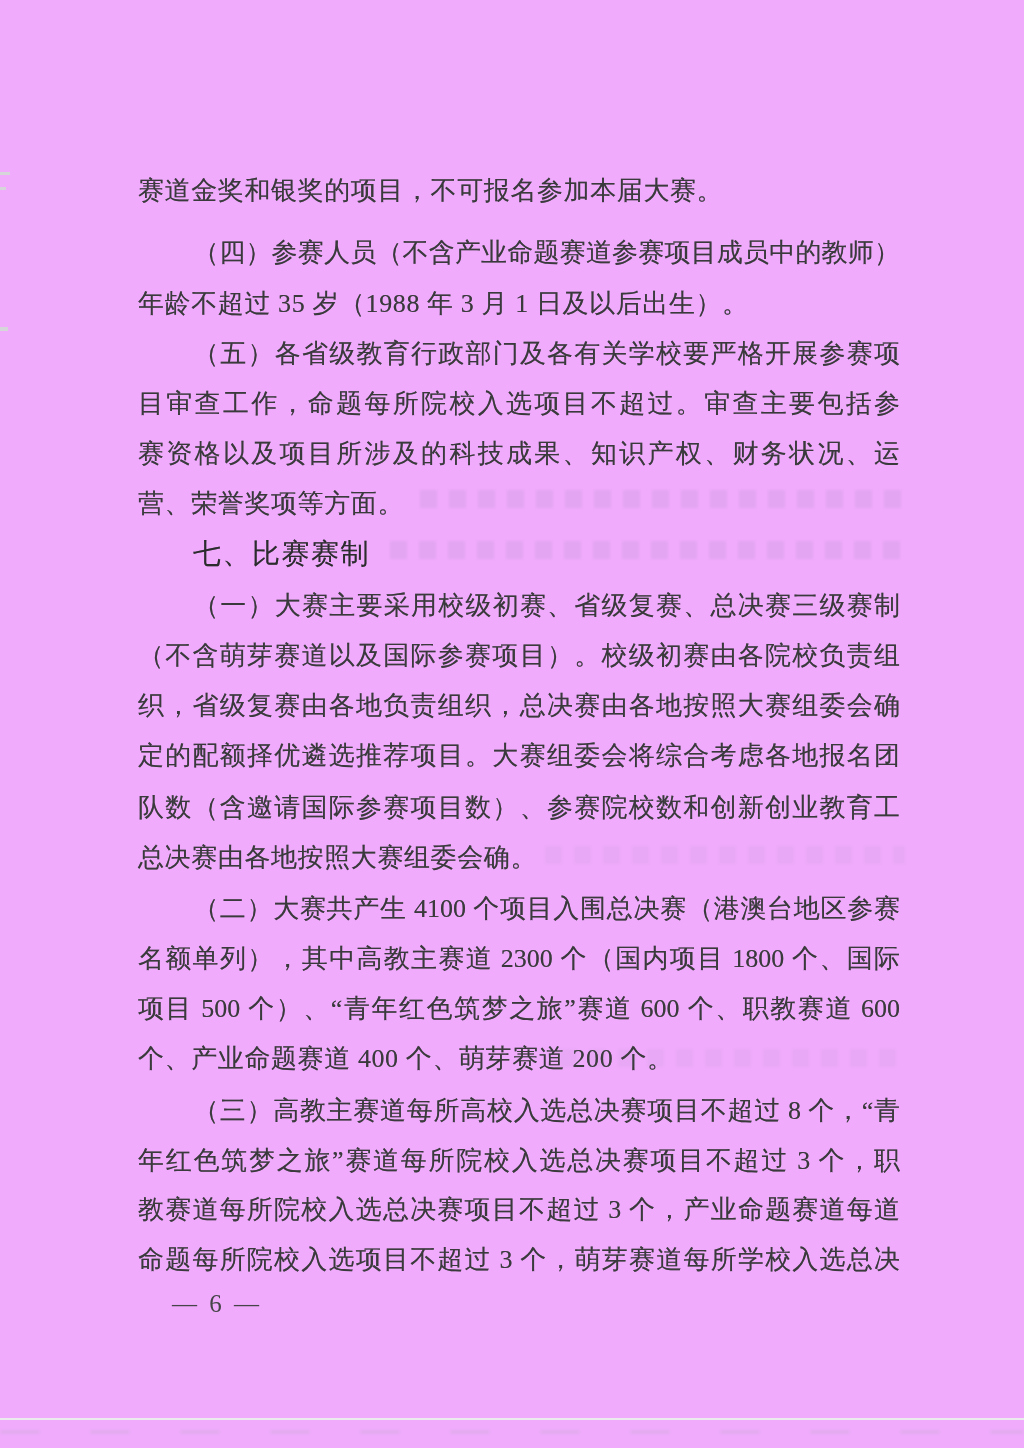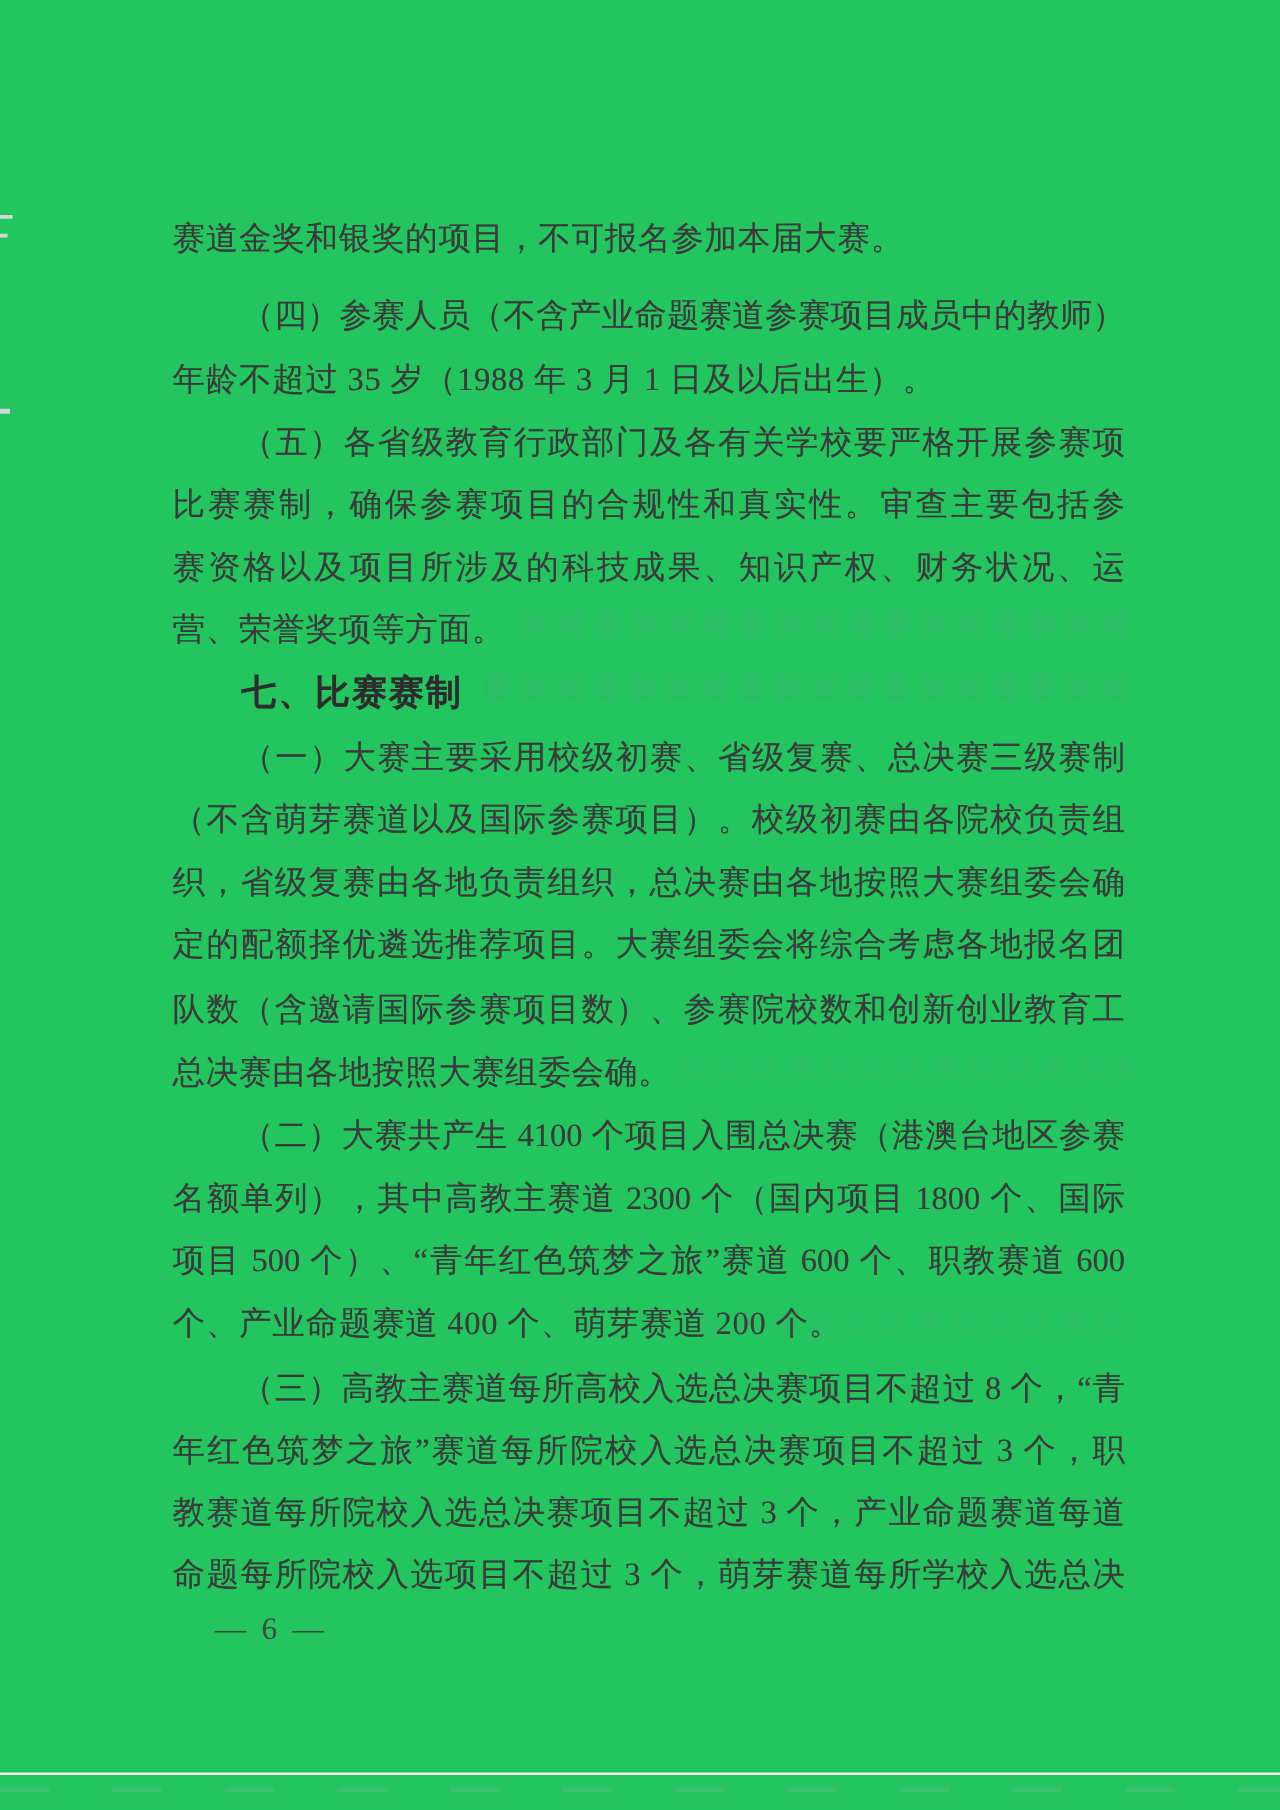--- a/index.html
+++ b/index.html
@@ -4,21 +4,21 @@
 <style>
   html, body {
     margin: 0;
     padding: 0;
     background: #ffffff;
   }
   .page {
     position: relative;
     width: 1024px;
     height: 1448px;
-    background: #22c55e;
+    background: #f0abfc;
     overflow: hidden;
     font-family: "Liberation Serif", "DejaVu Serif", serif;
     color: #3a3a3c;
   }
   .ln {
     position: absolute;
     left: 138px;
     right: 124px;
     height: 42px;
     line-height: 42px;
@@ -33,21 +33,21 @@
   }
   .short {
     text-align: left;
     letter-spacing: 0.6px;
   }
   .indent {
     padding-left: 55px;
   }
   .heading {
     font-family: "Liberation Sans", "DejaVu Sans", sans-serif;
-    font-weight: 700;
+    font-weight: 400;
     font-size: 28px;
     color: #2c2c2e;
     letter-spacing: 1.5px;
   }
   .footer {
     position: absolute;
     left: 172px;
     top: 1290px;
     font-size: 25px;
     letter-spacing: 3px;
@@ -102,21 +102,21 @@
 <div class="page">
 
   <div class="edge-mark" style="top:172px;width:10px;height:3px;"></div>
   <div class="edge-mark" style="top:187px;width:6px;height:3px;"></div>
   <div class="edge-mark" style="top:327px;width:8px;height:4px;"></div>
 
   <div class="ln short" style="top:170px">赛道金奖和银奖的项目，不可报名参加本届大赛。</div>
   <div class="ln full indent" style="top:232px">（四）参赛人员（不含产业命题赛道参赛项目成员中的教师）</div>
   <div class="ln short" style="top:283px">年龄不超过 35 岁（1988 年 3 月 1 日及以后出生）。</div>
   <div class="ln full indent" style="top:333px">（五）各省级教育行政部门及各有关学校要严格开展参赛项</div>
-  <div class="ln full" style="top:383px">比赛赛制，确保参赛项目的合规性和真实性。审查主要包括参</div>
+  <div class="ln full" style="top:383px">目审查工作，命题每所院校入选项目不超过。审查主要包括参</div>
   <div class="ln full" style="top:433px">赛资格以及项目所涉及的科技成果、知识产权、财务状况、运</div>
   <div class="ln short" style="top:483px">营、荣誉奖项等方面。</div>
   <div class="ln short indent heading" style="top:533px">七、比赛赛制</div>
   <div class="ln full indent" style="top:585px">（一）大赛主要采用校级初赛、省级复赛、总决赛三级赛制</div>
   <div class="ln full" style="top:685px">织，省级复赛由各地负责组织，总决赛由各地按照大赛组委会确</div>
   <div class="ln full" style="top:635px">（不含萌芽赛道以及国际参赛项目）。校级初赛由各院校负责组</div>
   <div class="ln full" style="top:787px">队数（含邀请国际参赛项目数）、参赛院校数和创新创业教育工</div>
   <div class="ln full" style="top:735px">定的配额择优遴选推荐项目。大赛组委会将综合考虑各地报名团</div>
   <div class="ln short" style="top:837px">总决赛由各地按照大赛组委会确。</div>
   <div class="ln full indent" style="top:888px">（二）大赛共产生 4100 个项目入围总决赛（港澳台地区参赛</div>

